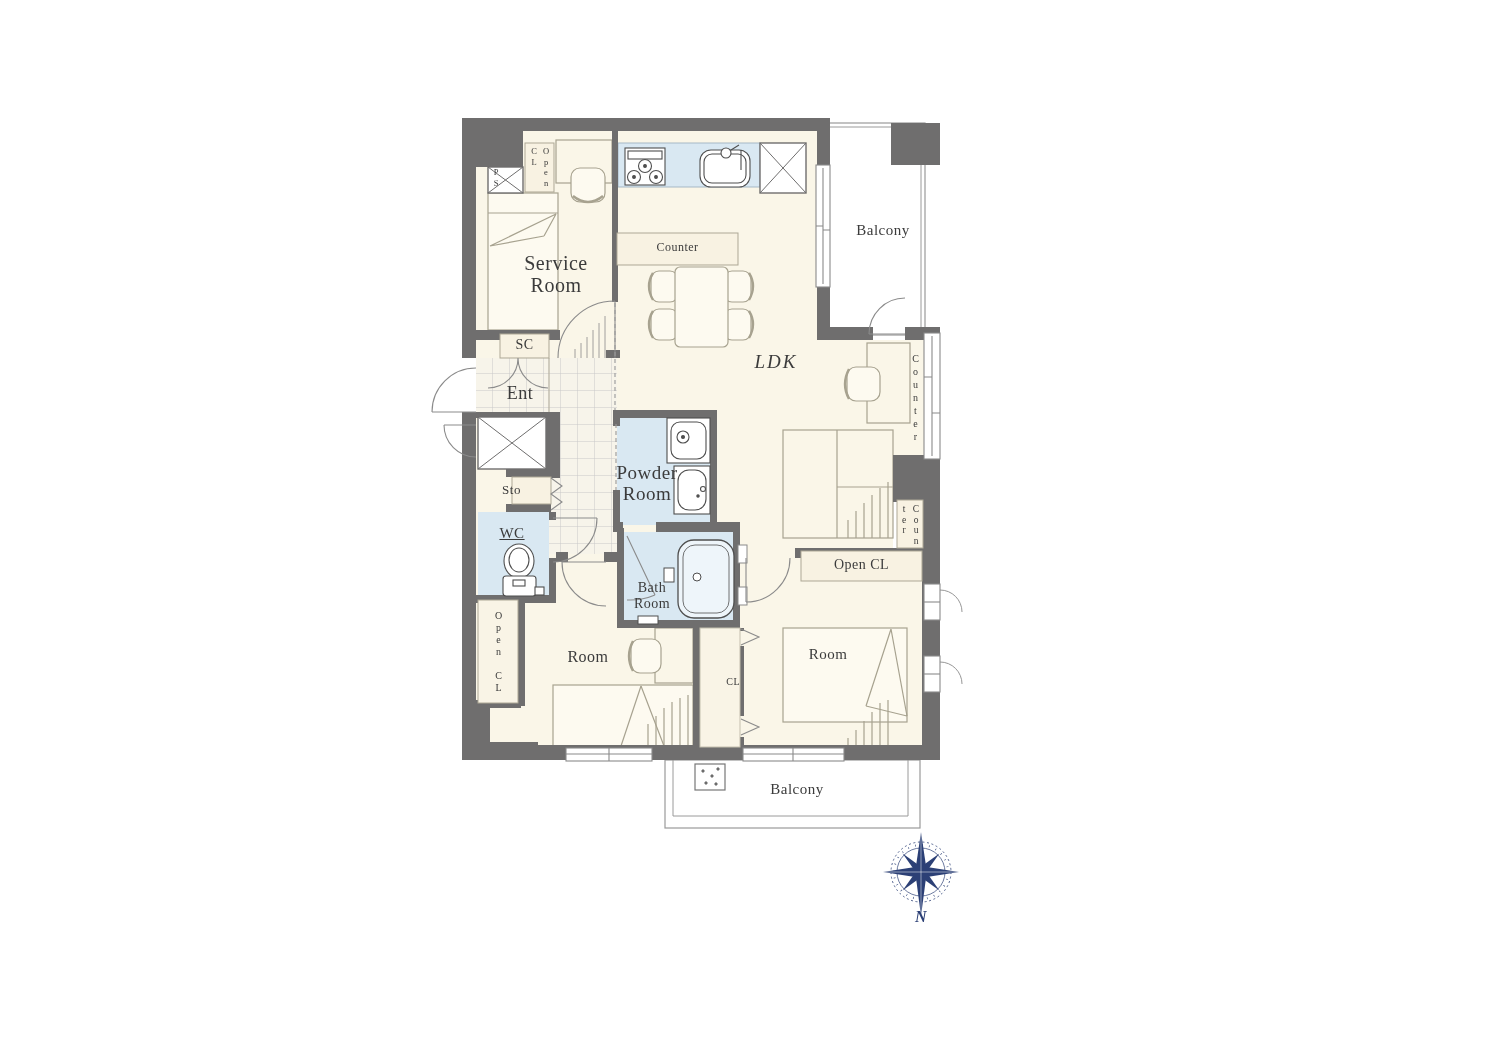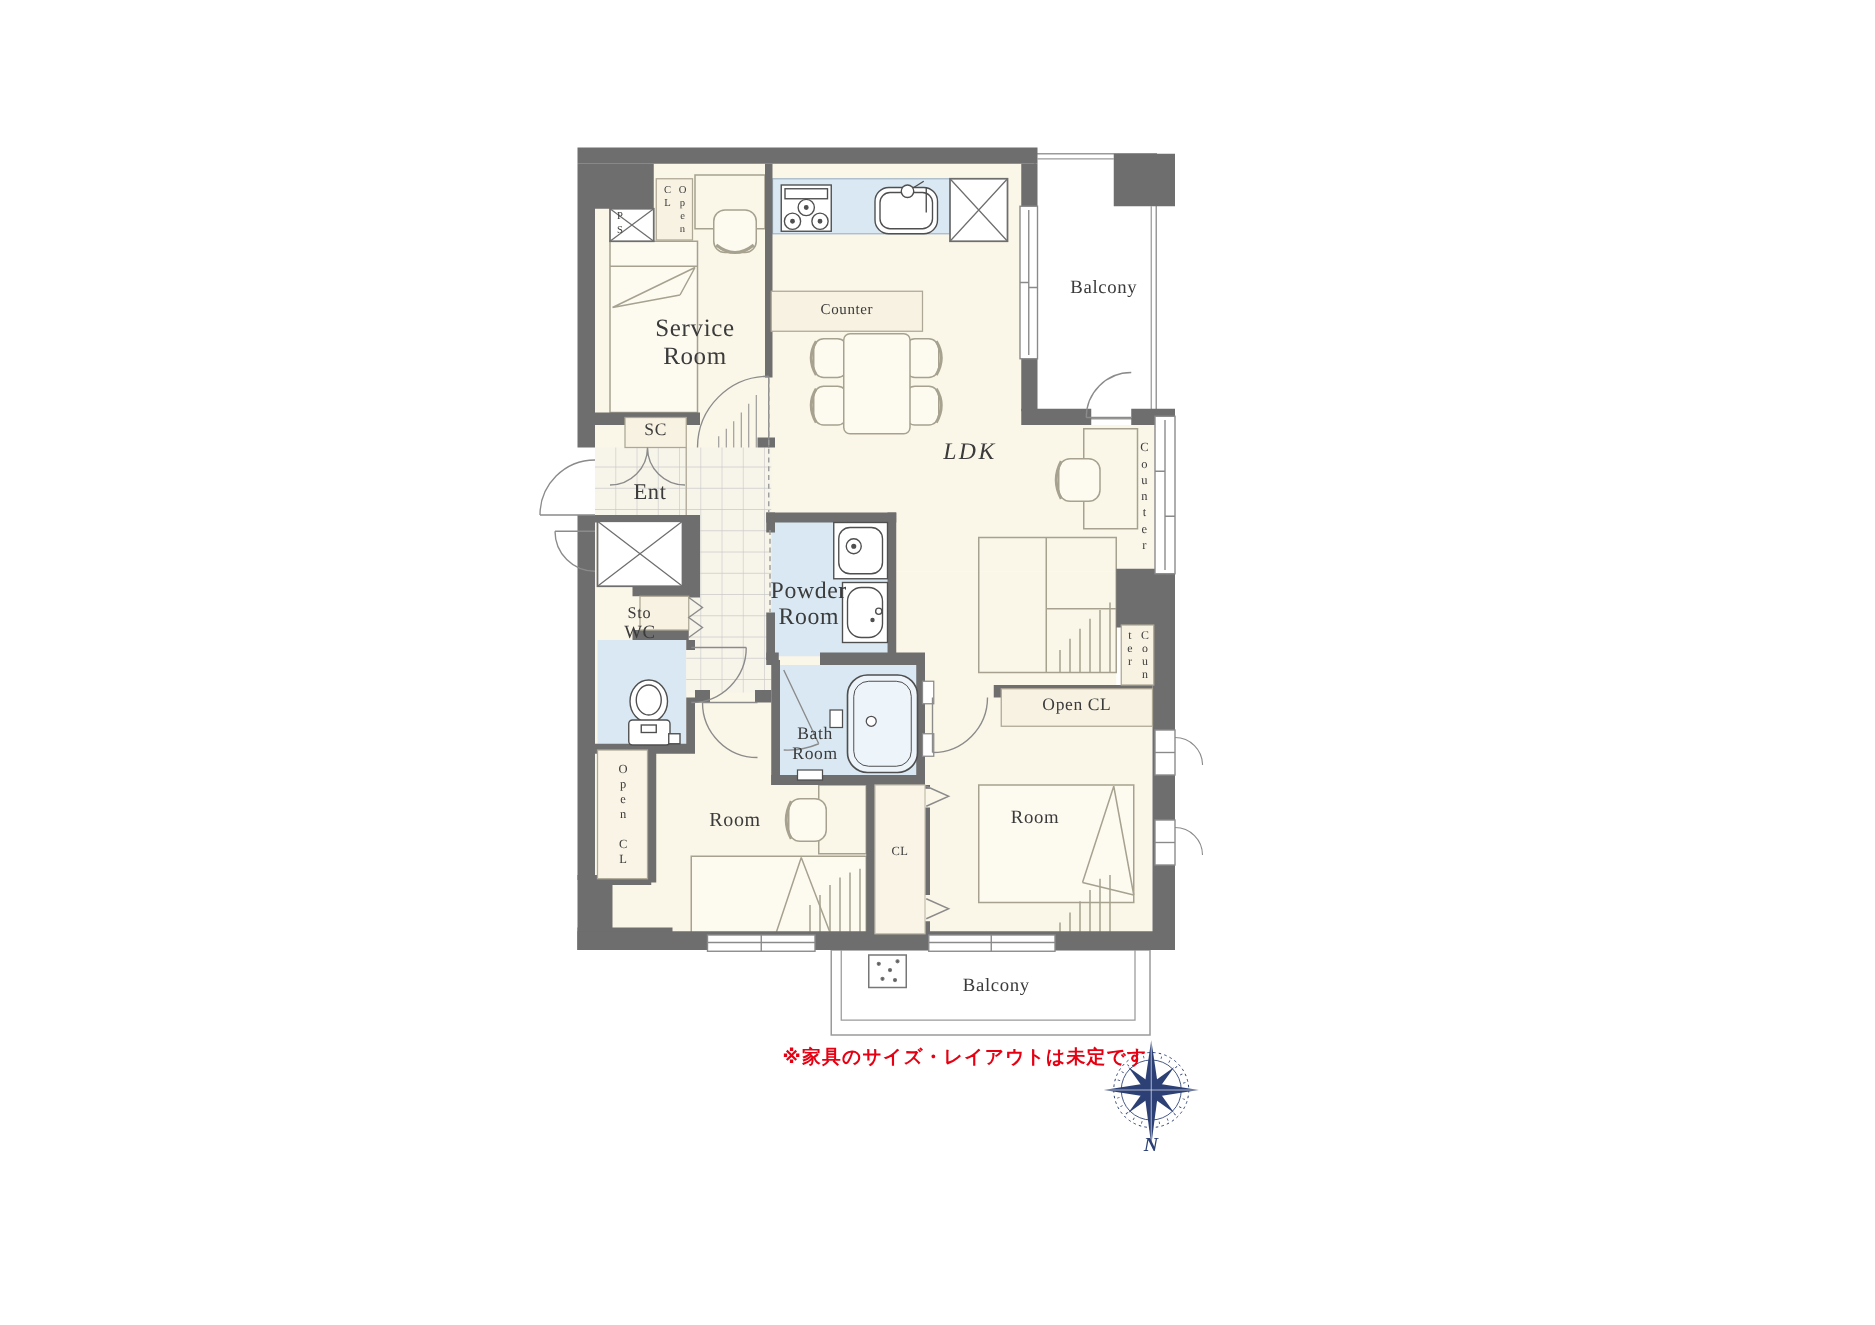--- a/index.html
+++ b/index.html
@@ -335,24 +335,23 @@
 <div class="lbl" style="left:512px;top:252px;width:88px;font-size:20px;">Service Room</div>
 <div class="lbl v" style="left:490px;top:167px;height:26px;font-size:8.5px;letter-spacing:1px;">PS</div>
 <div class="lbl v" style="left:528px;top:146px;height:46px;width:24px;font-size:8.5px;">Open CL</div>
 <div class="lbl" style="left:617px;top:241px;width:121px;font-size:12px;">Counter</div>
 <div class="lbl" style="left:746px;top:351px;width:60px;font-size:19px;letter-spacing:2px;font-style:italic;">LDK</div>
 <div class="lbl v" style="left:909px;top:353px;height:82px;font-size:10px;letter-spacing:2px;">Counter</div>
 <div class="lbl v" style="left:899px;top:504px;height:44px;width:23px;font-size:9.5px;word-break:break-all;">Counter</div>
 <div class="lbl" style="left:500px;top:337px;width:49px;font-size:14px;">SC</div>
 <div class="lbl" style="left:494px;top:383px;width:52px;font-size:18px;">Ent</div>
 <div class="lbl" style="left:492px;top:483px;width:39px;font-size:13px;">Sto</div>
-<div class="lbl" style="left:489px;top:498px;width:46px;font-size:15px;">WC</div>
+<div class="lbl" style="left:489px;top:525px;width:46px;font-size:15px;text-decoration:underline;">WC</div>
 <div class="lbl v" style="left:492px;top:610px;height:94px;font-size:10px;letter-spacing:1px;">Open CL</div>
 <div class="lbl" style="left:604px;top:462px;width:86px;font-size:19px;">Powder Room</div>
 <div class="lbl" style="left:621px;top:580px;width:62px;font-size:14px;">Bath Room</div>
 <div class="lbl" style="left:801px;top:557px;width:121px;font-size:14px;">Open CL</div>
 <div class="lbl" style="left:548px;top:648px;width:80px;font-size:16px;">Room</div>
 <div class="lbl" style="left:788px;top:646px;width:80px;font-size:15px;">Room</div>
-<div class="lbl" style="left:700px;top:676px;width:40px;font-size:10px;">CL</div>
+<div class="lbl" style="left:700px;top:676px;width:40px;font-size:10px;text-align:right;">CL</div>
 <div class="lbl" style="left:757px;top:781px;width:80px;font-size:15px;">Balcony</div>
-<div class="lbl note" style="left:572px;top:838px;width:400px;font-size:15px;font-family:'Liberation Sans','DejaVu Sans',sans-serif;">※家具のサイズ・レイアウトは未定です</div>
 <div class="lbl navy" style="left:906px;top:908px;width:30px;font-size:16px;font-weight:bold;">N</div>
 </div>
 
 </body></html>

